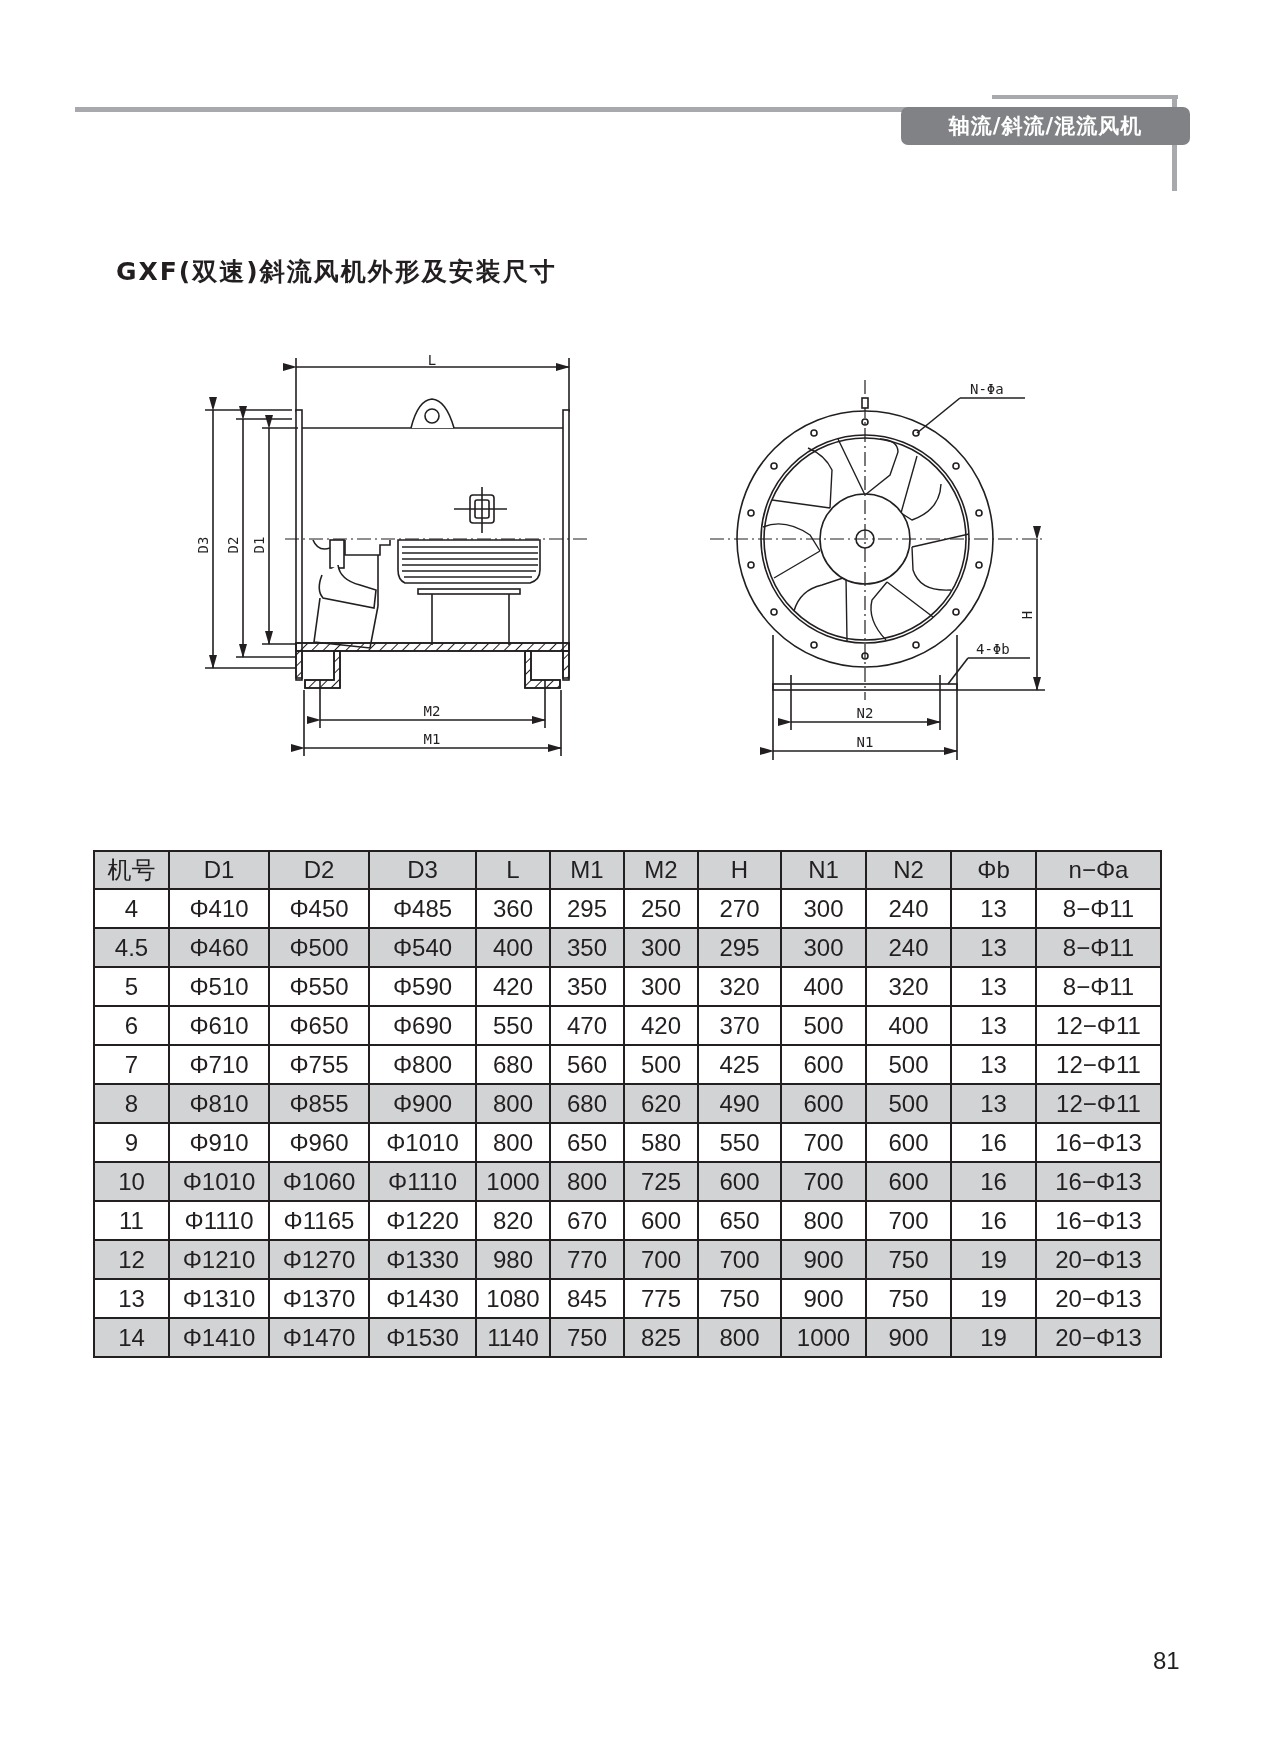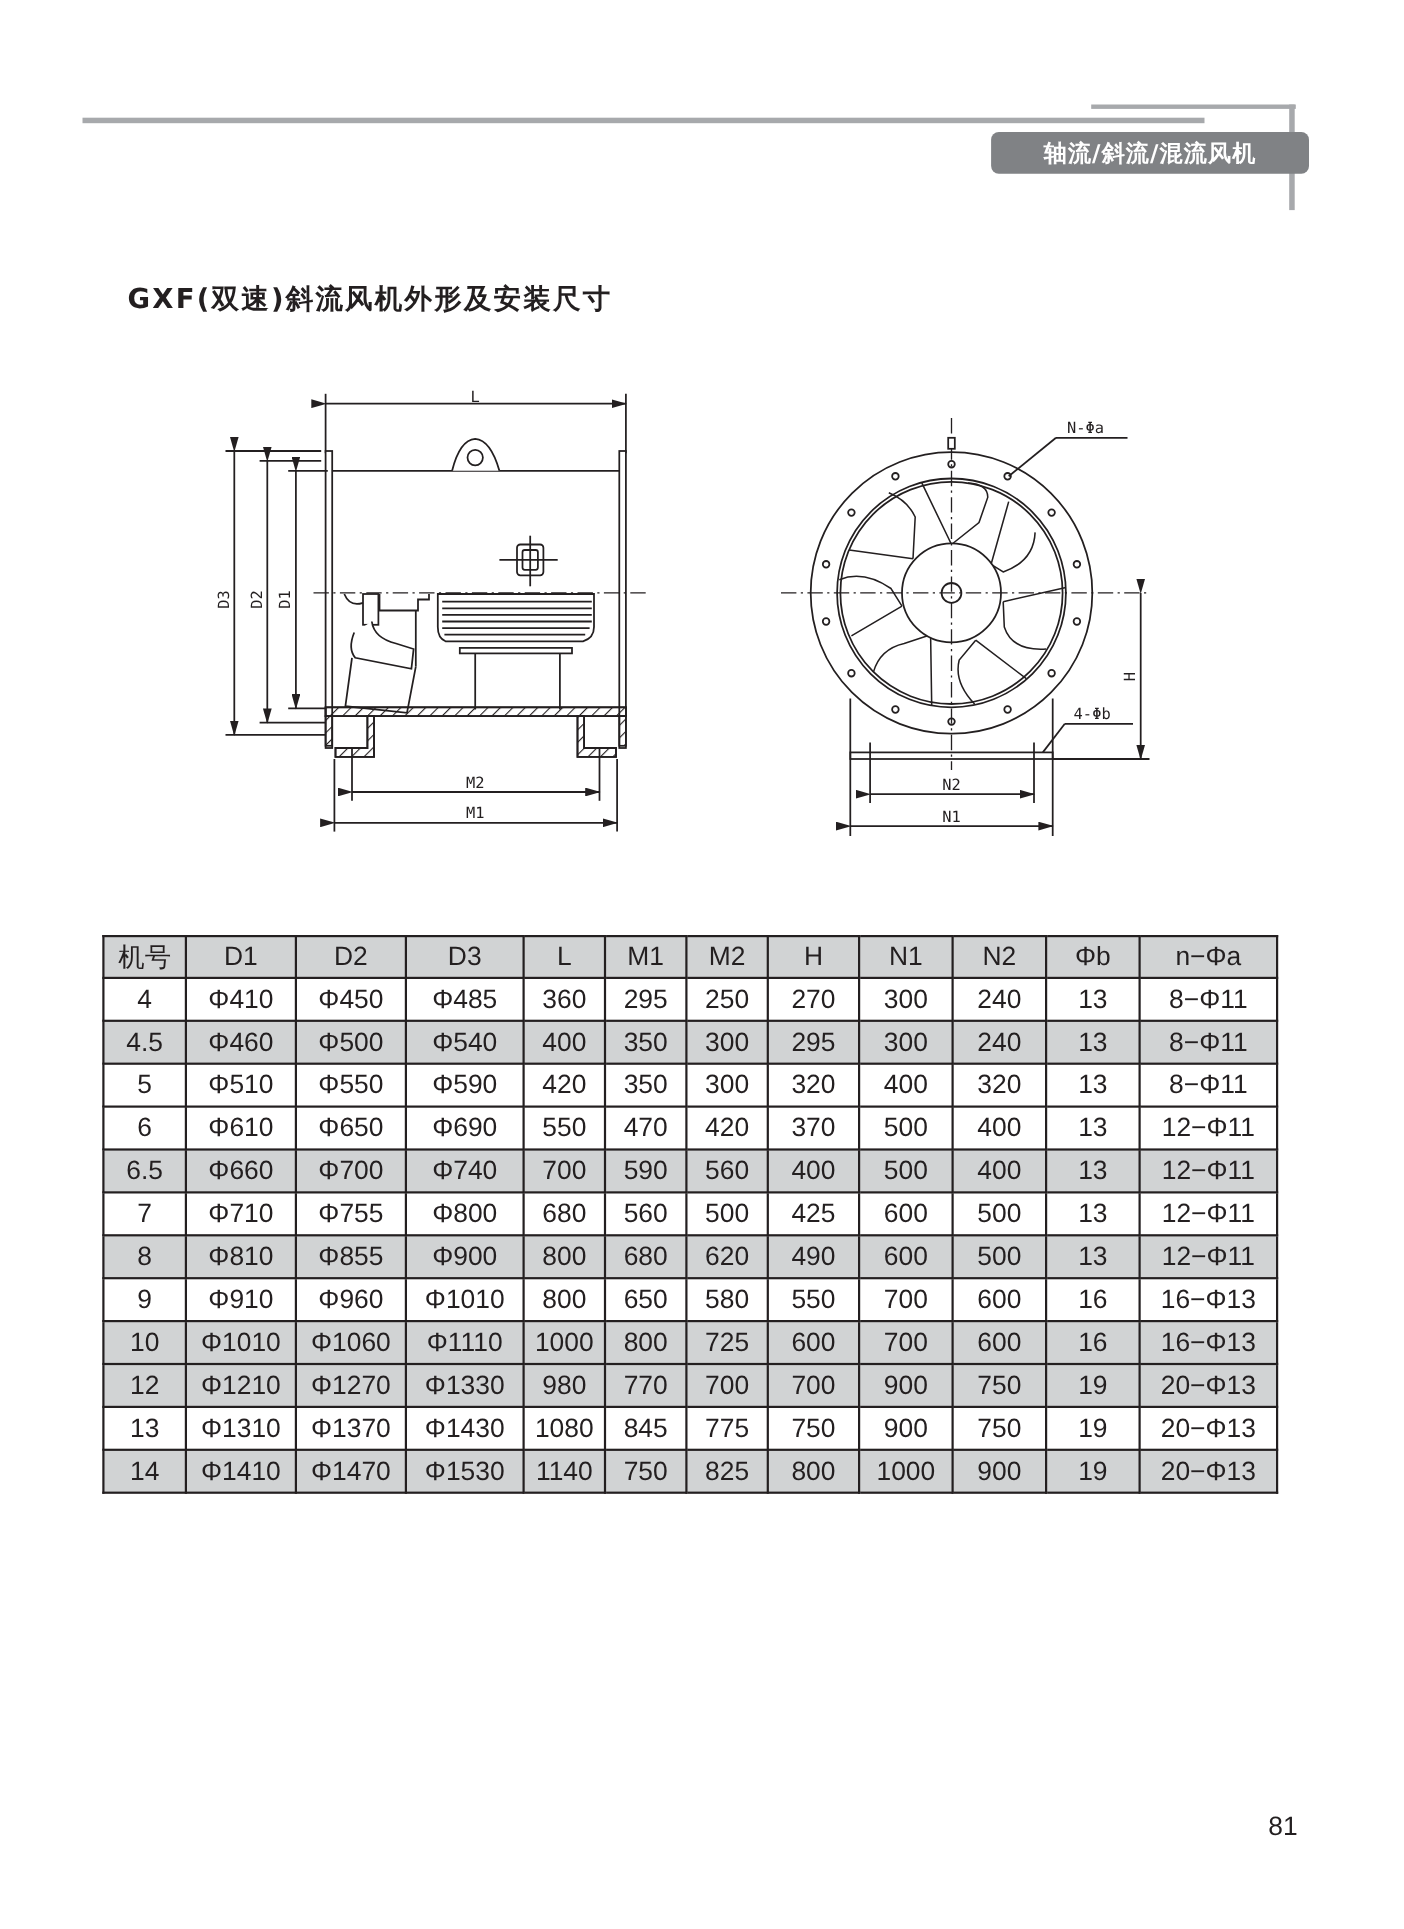--- a/index.html
+++ b/index.html
@@ -1,20 +1,20 @@
 <!DOCTYPE html>
 <html><head>
 <meta charset="utf-8">
 <style>
   html,body{margin:0;padding:0;background:#ffffff;}
   body{width:1276px;height:1754px;position:relative;overflow:hidden;font-family:"Liberation Sans","DejaVu Sans",sans-serif;color:#231f20;}
   .hdr-line{position:absolute;left:75px;top:107px;width:1020px;height:5px;background:#a7a9ac;}
   .hdr-line2{position:absolute;left:992px;top:95px;width:186px;height:4px;background:#a7a9ac;}
   .hdr-vline{position:absolute;left:1172px;top:95px;width:5px;height:96px;background:#a7a9ac;}
-  .hdr-tab{position:absolute;left:901px;top:107px;width:289px;height:38px;background:#808285;border-radius:7px;color:#ffffff;font-family:"DejaVu Sans",sans-serif;font-weight:bold;font-size:21px;display:flex;align-items:center;justify-content:center;letter-spacing:1px;margin-top:13px;}
+  .hdr-tab{position:absolute;left:901px;top:107px;width:289px;height:38px;background:#808285;border-radius:7px;color:#ffffff;font-family:"DejaVu Sans",sans-serif;font-weight:bold;font-size:21px;display:flex;align-items:center;justify-content:center;letter-spacing:1px;}
   .page-title{position:absolute;left:93px;top:255px;font-family:"DejaVu Sans",sans-serif;font-weight:bold;font-size:25px;letter-spacing:2px;color:#231f20;margin-left:23px;}
   .drawing{position:absolute;}
   .dims-table{position:absolute;left:93px;top:850px;border-collapse:collapse;font-size:24px;color:#231f20;}
   .dims-table th,.dims-table td{border:2px solid #231f20;text-align:center;height:37px;padding:0;font-weight:normal;}
   .dims-table th{background:#d1d3d4;height:36px;}
   .dims-table tr.shade td{background:#d1d3d4;}
   .dims-table tr.plain td{background:#ffffff;}
   .page-num{position:absolute;left:1153px;top:1647px;font-size:24px;color:#231f20;}
 </style>
 </head>
@@ -264,34 +264,20 @@
         <td>Φ690</td>
         <td>550</td>
         <td>470</td>
         <td>420</td>
         <td>370</td>
         <td>500</td>
         <td>400</td>
         <td>13</td>
         <td>12−Φ11</td>
       </tr>
-      <tr class="shade">
-        <td>6.5</td>
-        <td>Φ660</td>
-        <td>Φ700</td>
-        <td>Φ740</td>
-        <td>700</td>
-        <td>590</td>
-        <td>560</td>
-        <td>400</td>
-        <td>500</td>
-        <td>400</td>
-        <td>13</td>
-        <td>12−Φ11</td>
-      </tr>
       <tr class="plain">
         <td>7</td>
         <td>Φ710</td>
         <td>Φ755</td>
         <td>Φ800</td>
         <td>680</td>
         <td>560</td>
         <td>500</td>
         <td>425</td>
         <td>600</td>
@@ -331,20 +317,34 @@
         <td>10</td>
         <td>Φ1010</td>
         <td>Φ1060</td>
         <td>Φ1110</td>
         <td>1000</td>
         <td>800</td>
         <td>725</td>
         <td>600</td>
         <td>700</td>
         <td>600</td>
+        <td>16</td>
+        <td>16−Φ13</td>
+      </tr>
+      <tr class="plain">
+        <td>11</td>
+        <td>Φ1110</td>
+        <td>Φ1165</td>
+        <td>Φ1220</td>
+        <td>820</td>
+        <td>670</td>
+        <td>600</td>
+        <td>650</td>
+        <td>800</td>
+        <td>700</td>
         <td>16</td>
         <td>16−Φ13</td>
       </tr>
       <tr class="shade">
         <td>12</td>
         <td>Φ1210</td>
         <td>Φ1270</td>
         <td>Φ1330</td>
         <td>980</td>
         <td>770</td>

